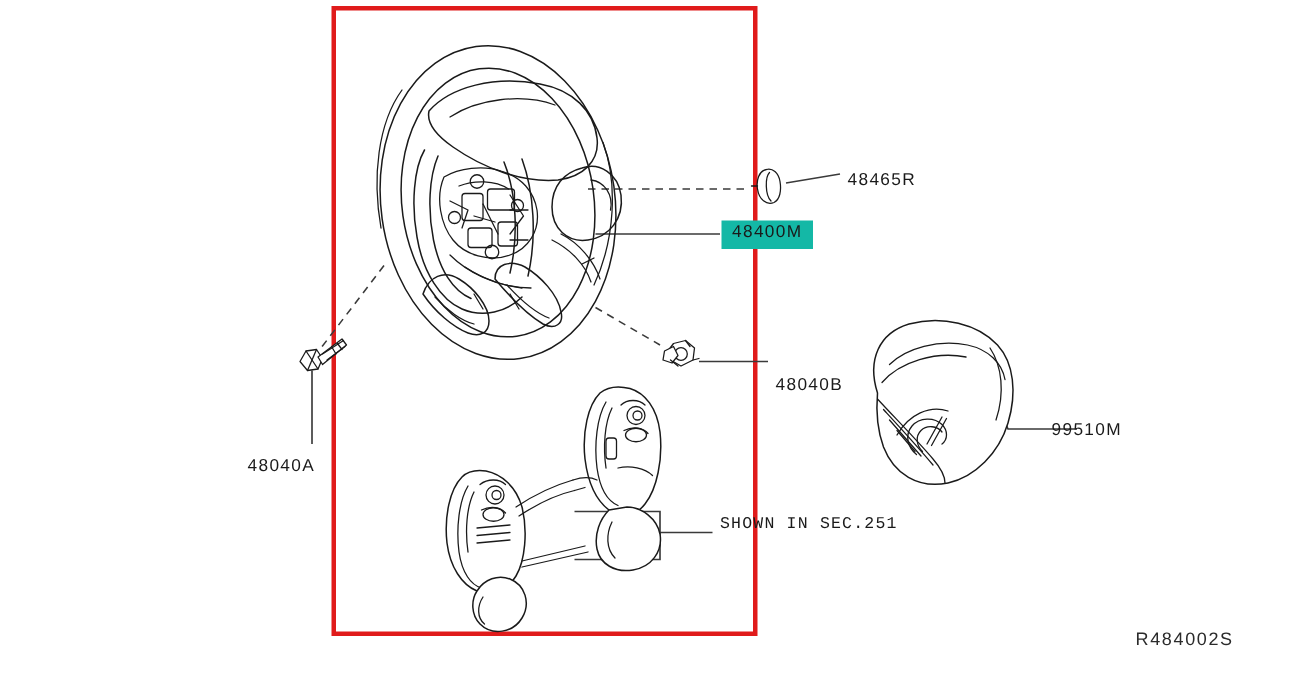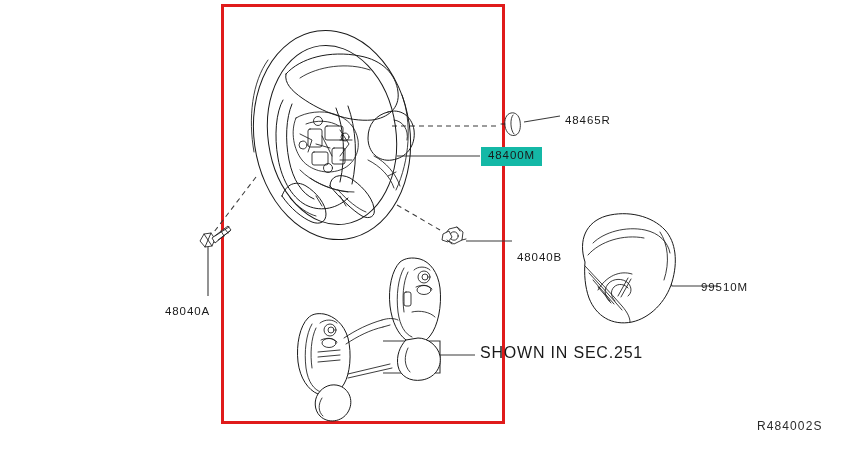--- a/index.html
+++ b/index.html
@@ -23,22 +23,23 @@
     background:#14b8a6;
     padding:3px 7px 4px 7px;
     color:#1a1a1a;
   }
   .lbl.ref{
     font-size:12px;
     letter-spacing:1.1px;
     color:#2b2b2b;
   }
   .lbl.sec{
-    font-size:16px;
+    font-size:11px;
     letter-spacing:0.8px;
+    font-family:Liberation Mono, monospace;
   }
 </style>
 </head>
 <body>
 
 <div id="stage">
 
   <svg width="860" height="464" viewBox="0 0 860 464">
     <defs>
       <style>

